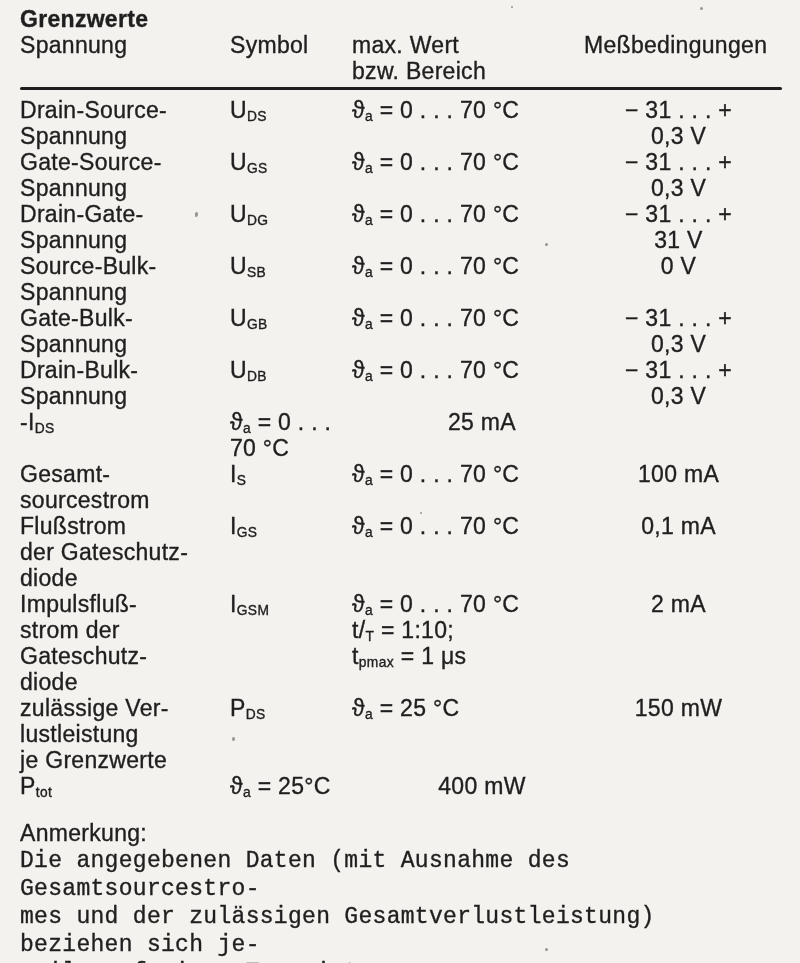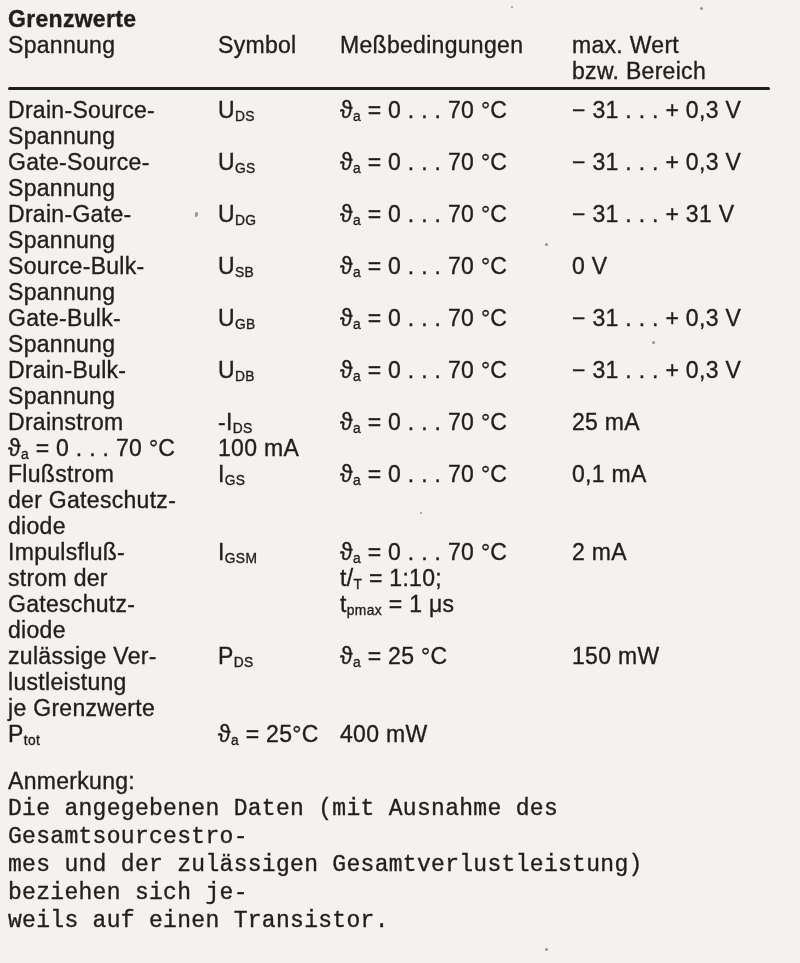--- a/index.html
+++ b/index.html
@@ -6,42 +6,42 @@
   html, body { margin: 0; padding: 0; }
   body {
     width: 800px; height: 963px;
     overflow: hidden; position: relative;
     font-family: "Liberation Sans", "DejaVu Sans", sans-serif;
     background: var(--paper, #f4f2ee);
     color: var(--ink, #1f1f1f);
   }
   .page {
     width: 800px; height: 963px;
-    padding: 6px 55px 0 8px;
+    padding: 6px 55px 0 20px;
     letter-spacing: 0.3px;
     -webkit-text-stroke: 0.35px currentColor;
   }
   .title {
     font-weight: bold;
     font-size: 23px; line-height: 26px;
   }
   .hdr-grid, .trow {
     display: grid;
     grid-template-columns: 210px 122px 232px 1fr;
     align-items: start;
   }
   .hdr-grid { font-size: 23px; line-height: 26px; }
   .rule {
     height: 3px; width: 762px;
     background: currentColor;
     margin: 3px 0 7px 0;
     border-radius: 2px;
   }
   .trow { font-size: 23px; line-height: 26px; }
-  .cell-value { text-align: left; }
+  .cell-value { text-align: center; margin-left: 28px; }
   sub.s {
     font-size: 0.6em;
     line-height: 0;
     position: relative; top: 0.2em;
     letter-spacing: 0.4px;
     vertical-align: baseline;
   }
   .note { margin-top: 20px; }
   .note-heading { font-size: 23px; line-height: 28px; }
   .note-line { font-size: 23px; line-height: 28px; font-family: Liberation Mono, monospace; }
@@ -55,25 +55,25 @@
 </head>
 <body style="--paper: #f4f2ee; --ink: #1f1f1f;">
 
 <div class="page">
 
   <div class="title">Grenzwerte</div>
 
   <div class="hdr-grid">
     <div>Spannung</div>
     <div>Symbol</div>
-    <div>Meßbedingungen</div>
     <div>
       <div>max. Wert</div>
       <div>bzw. Bereich</div>
     </div>
+    <div>Meßbedingungen</div>
   </div>
 
   <div class="rule"></div>
 
   <div>
       <div class="trow">
         <div>
           <div>Drain-Source-</div>
           <div>Spannung</div>
         </div>
@@ -132,30 +132,32 @@
           <div>Drain-Bulk-</div>
           <div>Spannung</div>
         </div>
         <div>U<sub class="s">DB</sub></div>
         <div>
           <div>ϑ<sub class="s">a</sub> = 0 . . . 70 °C</div>
         </div>
         <div class="cell-value">− 31 . . . + 0,3 V</div>
       </div>
       <div class="trow">
-        <div>
-          <div>Drainstrom</div>
-        </div>
         <div>-I<sub class="s">DS</sub></div>
         <div>
           <div>ϑ<sub class="s">a</sub> = 0 . . . 70 °C</div>
         </div>
         <div class="cell-value">25 mA</div>
       </div>
       <div class="trow">
+        <div>
+          <div>Gesamt-</div>
+          <div>sourcestrom</div>
+        </div>
+        <div>I<sub class="s">S</sub></div>
         <div>
           <div>ϑ<sub class="s">a</sub> = 0 . . . 70 °C</div>
         </div>
         <div class="cell-value">100 mA</div>
       </div>
       <div class="trow">
         <div>
           <div>Flußstrom</div>
           <div>der Gateschutz-</div>
           <div>diode</div>

